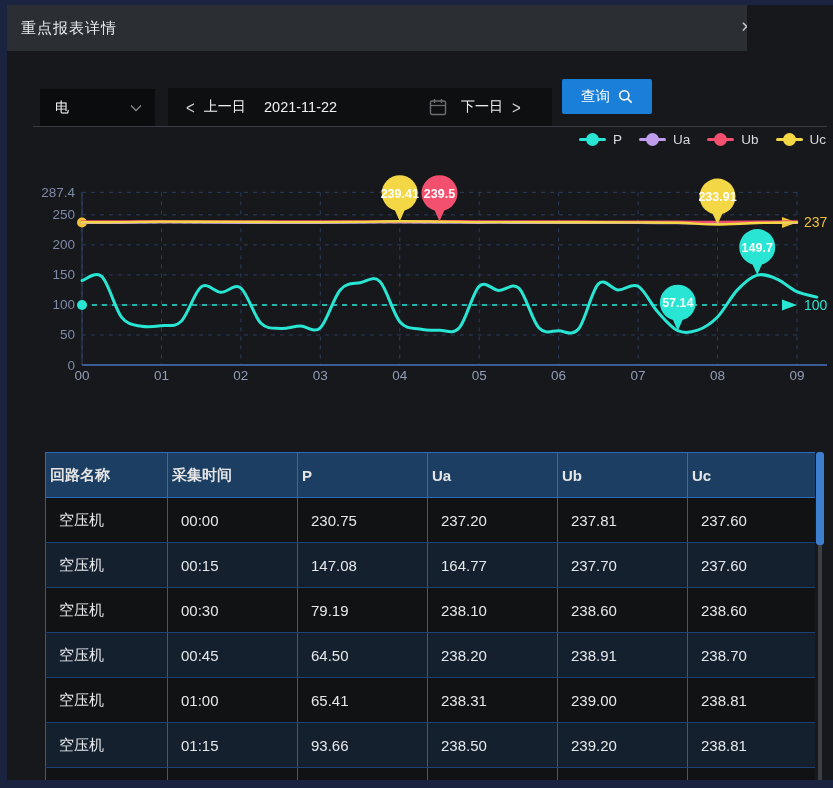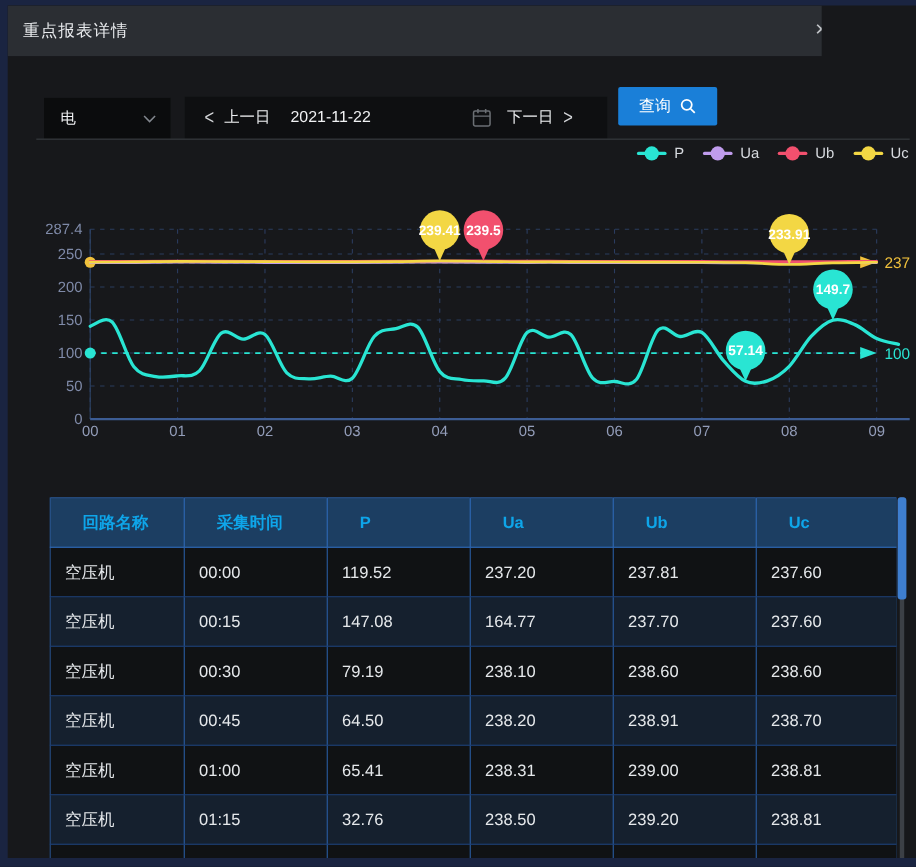--- a/index.html
+++ b/index.html
@@ -33,26 +33,26 @@
 
   
   .legend { position:absolute; top:127px; right:7px; display:flex; align-items:center; gap:17px; }
   .lgitem { display:flex; align-items:center; gap:7px; cursor:pointer; }
   .lgmark { position:relative; width:27px; height:13px; }
   .lgmark .ln { position:absolute; left:0; top:5px; width:27px; height:3px; border-radius:2px; }
   .lgmark .dot { position:absolute; left:7px; top:0; width:13px; height:13px; border-radius:50%; }
   .lgtext { font-size:13.5px; color:#d6d9de; }
 
   
-  .chart { position:absolute; left:0; top:171px; width:826px; height:245px; }
+  .chart { position:absolute; left:0; top:155px; width:826px; height:245px; }
 
   
   .table-wrap { position:absolute; left:38px; top:447px; width:770px; height:328px; overflow:hidden; }
   table { border-collapse:collapse; table-layout:fixed; width:770px; }
-  th { height:45px; background:#1c3e62; color:#0ea5e9; font-size:15px; font-weight:700; text-align:left; padding-left:29px; border-right:1px solid #2f6ab8; border-bottom:1px solid #2f6ab8; }
+  th { height:45px; background:#1c3e62; color:#e5e5e5; font-size:15px; font-weight:700; text-align:left; padding-left:4px; border-right:1px solid #2f6ab8; border-bottom:1px solid #2f6ab8; }
   th:first-child { border-left:1px solid #2f6ab8; }
   td { height:45px; color:#e5e8eb; font-size:15px; text-align:left; padding-left:13px; border-right:1px solid #2a5ca3; border-bottom:1px solid #1d4077; }
   td:first-child { border-left:1px solid #2a5ca3; }
   tbody tr:nth-child(odd)  { background:#101214; }
   tbody tr:nth-child(even) { background:#15202e; }
   thead tr { border-top:1px solid #2f6ab8; }
 
   
   .vscroll { position:absolute; left:809px; top:447px; width:8px; height:328px; }
   .vtrack { position:absolute; left:2px; top:0; width:4px; height:328px; background:#3c4046; }
@@ -219,21 +219,21 @@
             <th>P</th>
             <th>Ua</th>
             <th>Ub</th>
             <th>Uc</th>
           </tr>
         </thead>
         <tbody>
           <tr>
             <td>空压机</td>
             <td>00:00</td>
-            <td>119.52</td>
+            <td>230.75</td>
             <td>237.20</td>
             <td>237.81</td>
             <td>237.60</td>
           </tr>
           <tr>
             <td>空压机</td>
             <td>00:15</td>
             <td>147.08</td>
             <td>164.77</td>
             <td>237.70</td>
@@ -259,21 +259,21 @@
             <td>空压机</td>
             <td>01:00</td>
             <td>65.41</td>
             <td>238.31</td>
             <td>239.00</td>
             <td>238.81</td>
           </tr>
           <tr>
             <td>空压机</td>
             <td>01:15</td>
-            <td>32.76</td>
+            <td>93.66</td>
             <td>238.50</td>
             <td>239.20</td>
             <td>238.81</td>
           </tr>
           <tr>
             <td></td>
             <td></td>
             <td></td>
             <td></td>
             <td></td>

